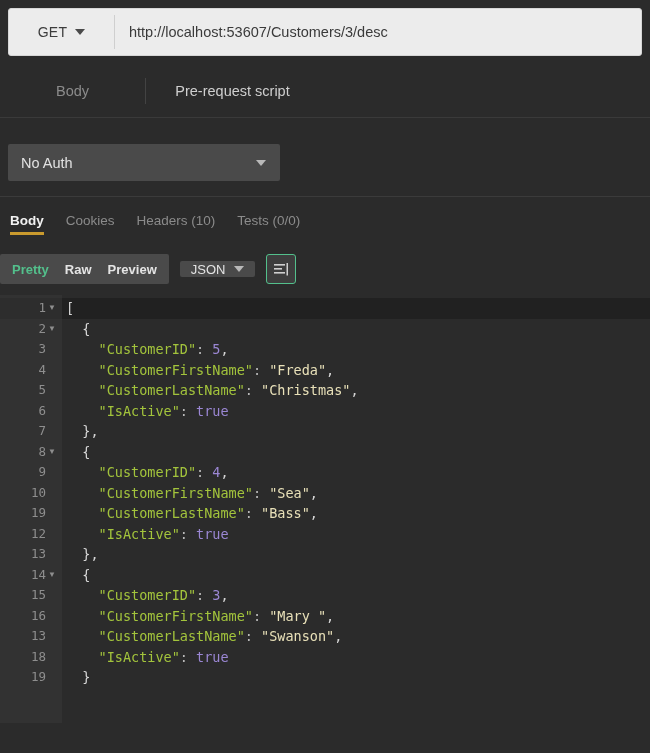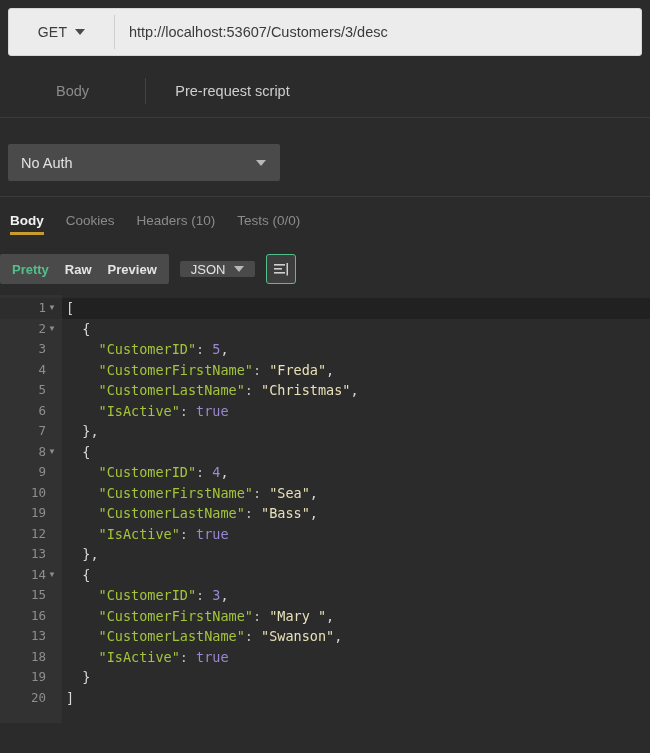--- a/index.html
+++ b/index.html
@@ -513,21 +513,14 @@
         </div>
         <div class="code-cell"><span class="tok-key">    "IsActive"</span><span class="tok-colon">: </span><span class="tok-bool">true</span></div>
       </div>
       <div class="row">
         <div class="ln-cell">
           <span class="ln-num">19</span>
           <span class="fold empty">▼</span>
         </div>
         <div class="code-cell"><span class="tok-punct">  }</span></div>
       </div>
-      <div class="row">
-        <div class="ln-cell">
-          <span class="ln-num">20</span>
-          <span class="fold empty">▼</span>
-        </div>
-        <div class="code-cell"><span class="tok-punct">]</span></div>
-      </div>
     </div>
 </div>
 
 </body></html>

